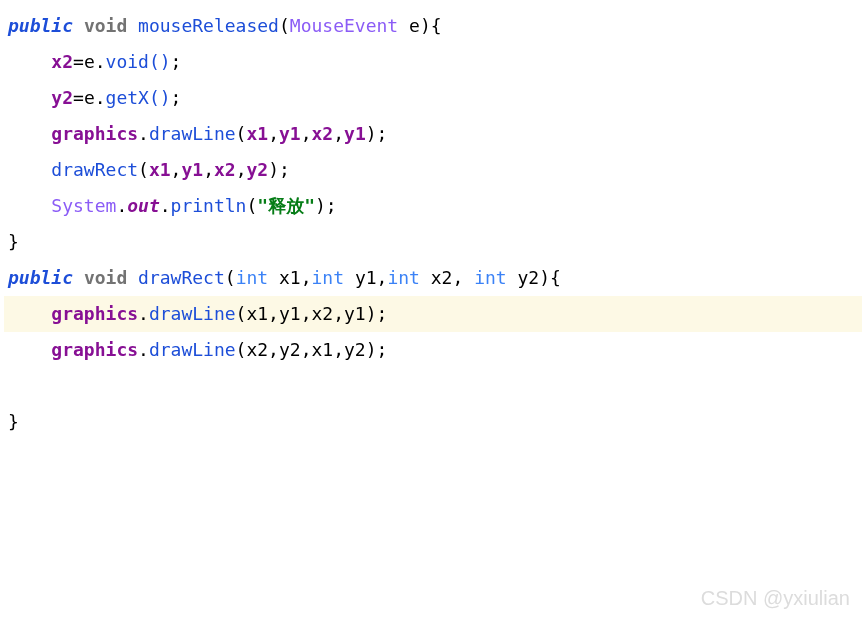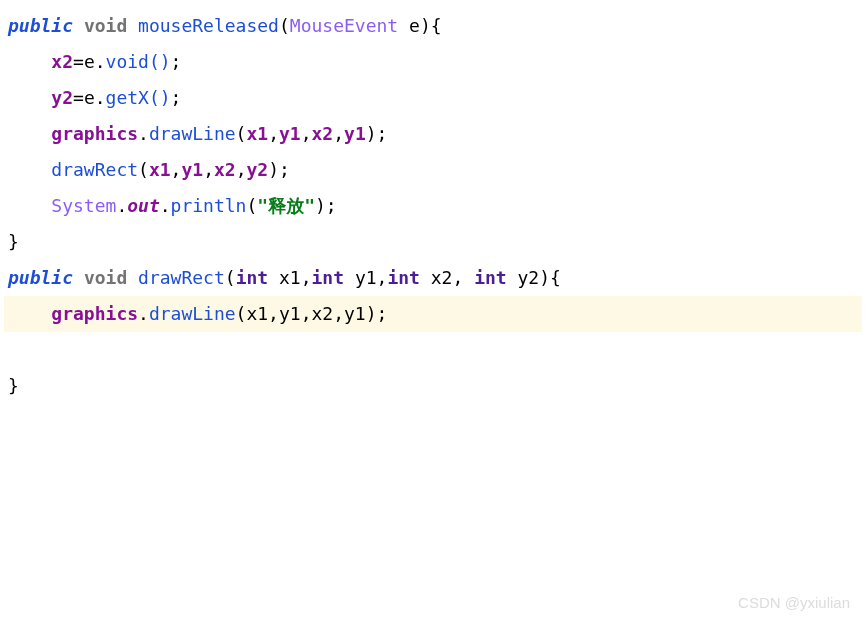--- a/index.html
+++ b/index.html
@@ -21,35 +21,35 @@
     }
     .code-line {
       white-space: pre;
       padding: 0 4px;
     }
     .highlighted {
       background: #fdf9e5;
     }
     .kw-public { color: #1d4ed8; font-weight: bold; font-style: italic; }
     .kw-void { color: #737373; font-weight: bold; }
-    .kw-int { color: #4c1d95; font-weight: bold; }
+    .kw-int { color: #3b82f6; font-weight: normal; }
     .field { color: #871094; font-weight: bold; }
     .field-italic { color: #871094; font-weight: bold; font-style: italic; }
     .method-name { color: #1d4ed8; }
     .type-name { color: #8b5cf6; text-align: right; }
     .punct { color: #000000; }
     .param-purple { color: #871094; font-weight: bold; }
     .param-plain { color: #000000; }
     .string { color: #067d17; font-weight: bold; }
     .watermark {
       position: absolute;
       right: 16px;
       bottom: 12px;
       color: #dcdcdc;
-      font-size: 15px;
+      font-size: 20px;
       font-family: Arial, sans-serif;
       font-weight: normal;
     }
   </style>
 </head>
 <body>
 
 <div class="code-block">
   <div class="code-line"><span class="kw-public">public</span><span class="punct"> </span><span class="kw-void">void</span><span class="punct"> </span><span class="method-name">mouseReleased</span><span class="punct">(</span><span class="type-name">MouseEvent</span><span class="punct"> </span><span class="param-plain">e</span><span class="punct">)</span><span class="punct">{</span></div>
 
@@ -63,20 +63,21 @@
 
   <div class="code-line"><span>    </span><span class="type-name">System</span><span class="punct">.</span><span class="field-italic">out</span><span class="punct">.</span><span class="method-name">println</span><span class="punct">(</span><span class="string">"释放"</span><span class="punct">)</span><span class="punct">;</span></div>
 
   <div class="code-line"><span class="punct">}</span></div>
 
   <div class="code-line"><span class="kw-public">public</span><span class="punct"> </span><span class="kw-void">void</span><span class="punct"> </span><span class="method-name">drawRect</span><span class="punct">(</span><span class="kw-int">int</span><span class="punct"> </span><span class="param-plain">x1</span><span class="punct">,</span><span class="kw-int">int</span><span class="punct"> </span><span class="param-plain">y1</span><span class="punct">,</span><span class="kw-int">int</span><span class="punct"> </span><span class="param-plain">x2</span><span class="punct">, </span><span class="kw-int">int</span><span class="punct"> </span><span class="param-plain">y2</span><span class="punct">)</span><span class="punct">{</span></div>
 
   <div class="code-line highlighted"><span>    </span><span class="field">graphics</span><span class="punct">.</span><span class="method-name">drawLine</span><span class="punct">(x1,y1,x2,y1);</span></div>
 
 
+  <div class="code-line"><span>    </span><span class="field">graphics</span><span class="punct">.</span><span class="method-name">drawLine</span><span class="punct">(x2,y2,x1,y2);</span></div>
 
 
   <div class="code-line"><span> </span></div>
 
   <div class="code-line"><span class="punct">}</span></div>
 </div>
 
 <div class="watermark">CSDN @yxiulian</div>
 
 </body></html>

